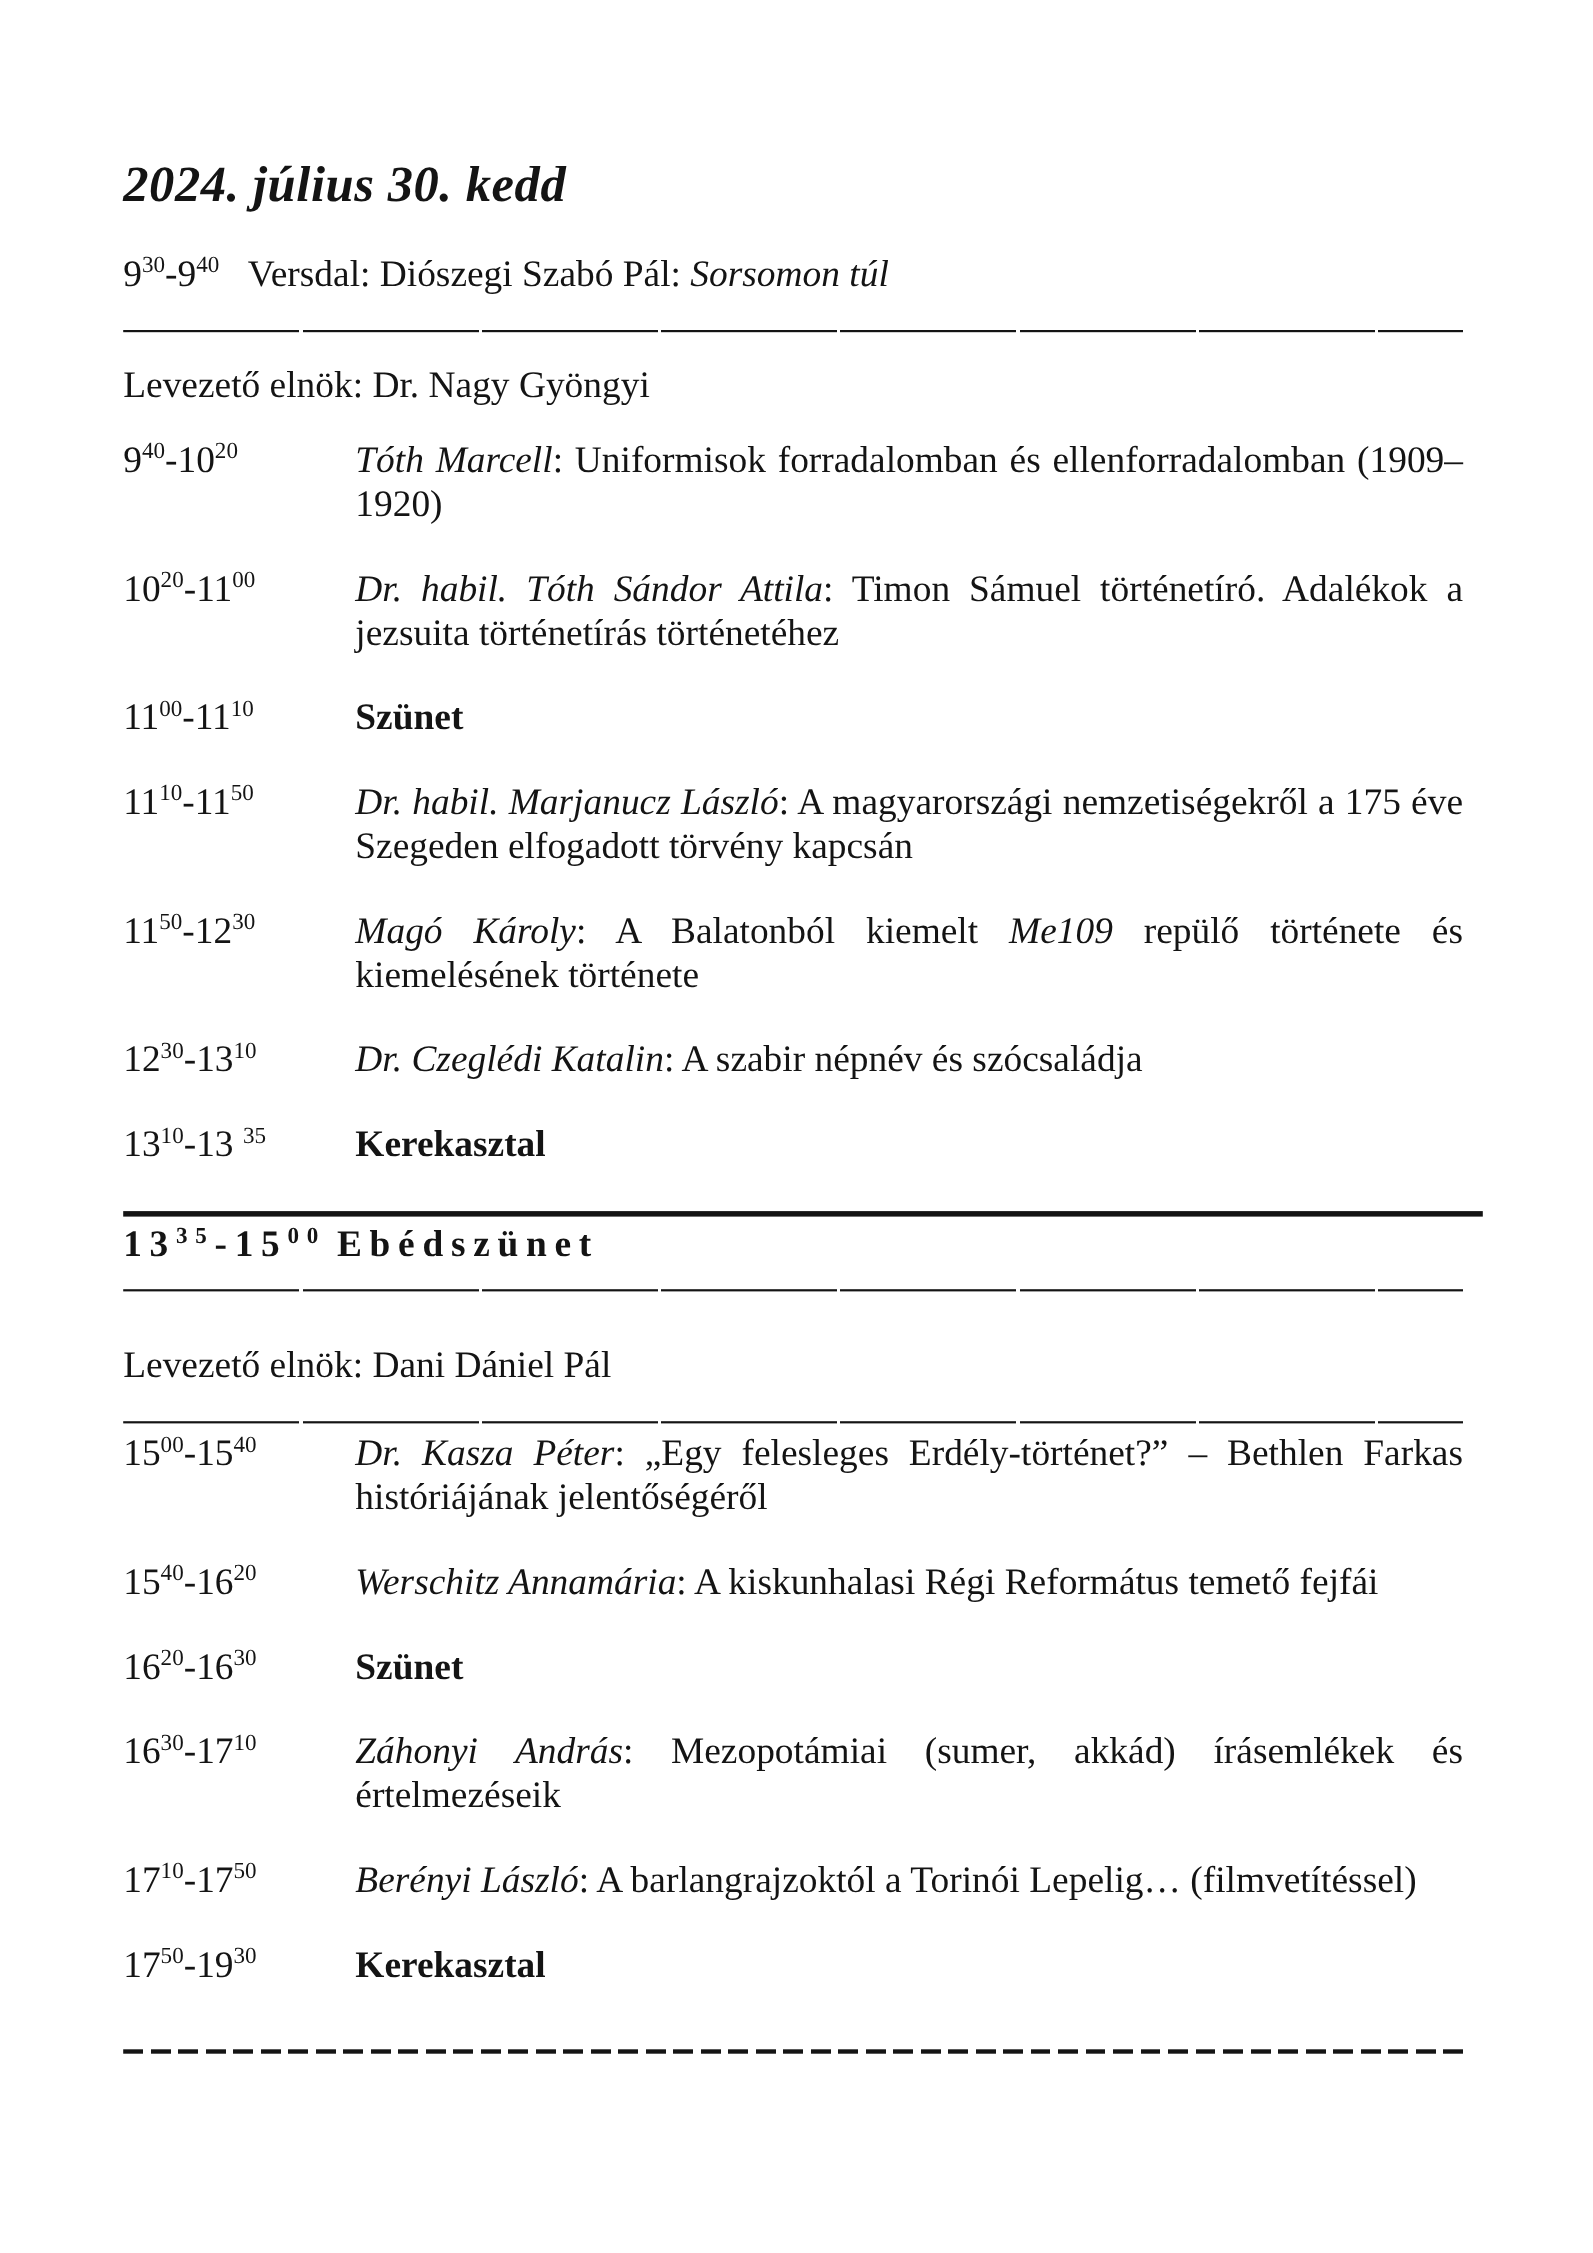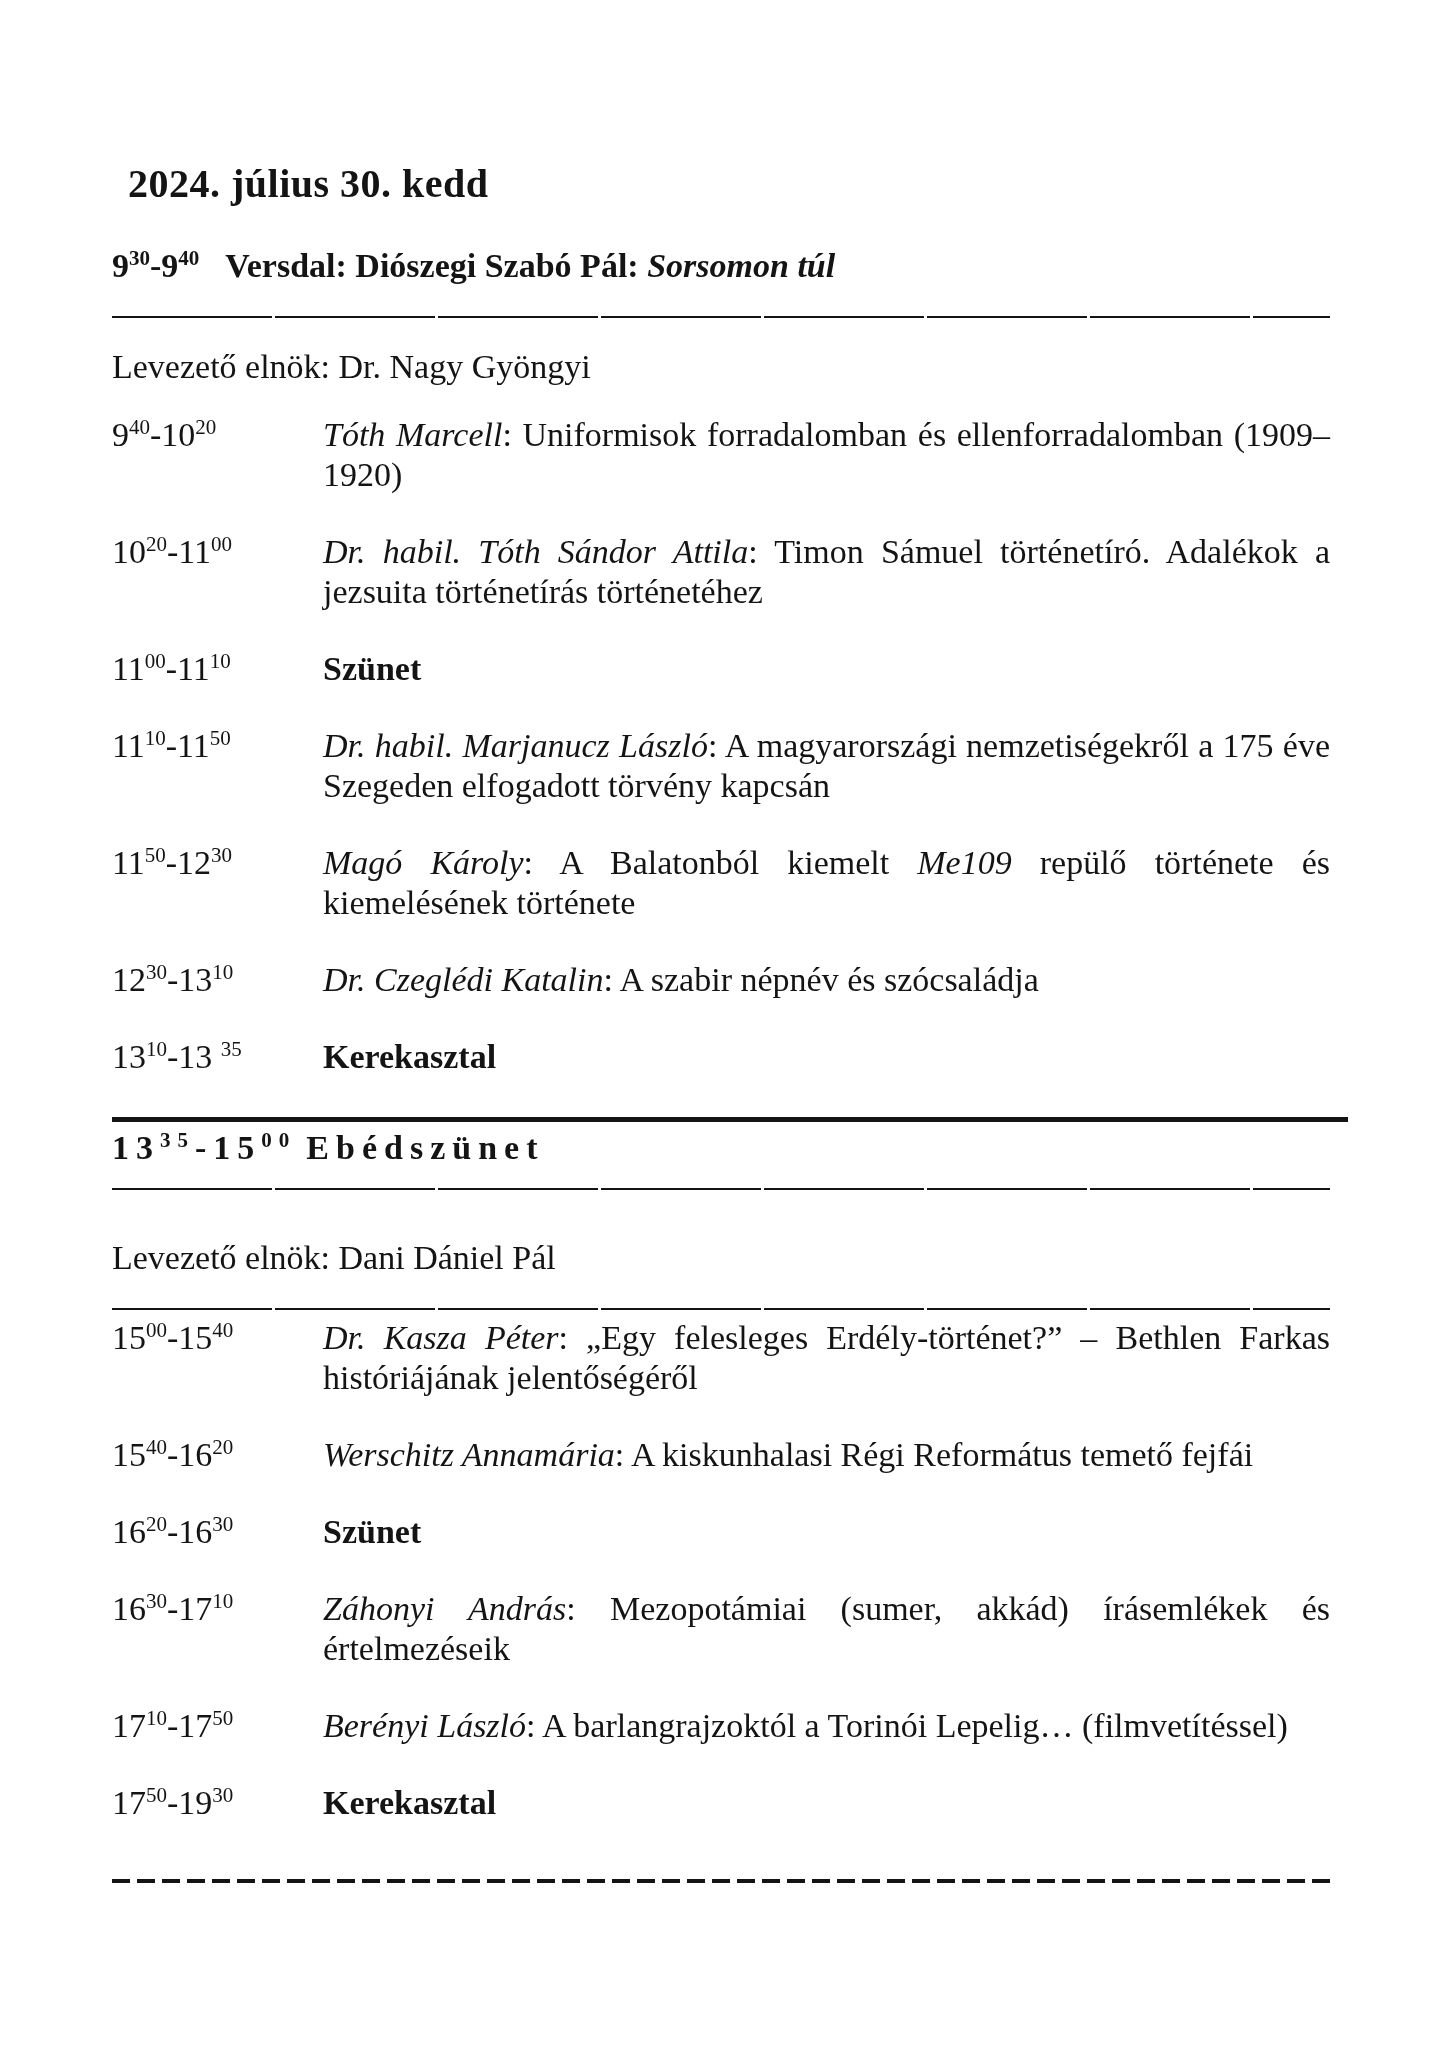--- a/index.html
+++ b/index.html
@@ -6,28 +6,29 @@
   body {
     width: 1448px; height: 2048px;
     color: #141414;
     font-family: "Liberation Serif", serif;
     font-size: 34px;
     overflow: hidden;
   }
   .page { padding: 142px 118px 0 112px; }
 
   .doc-title {
-    margin: 16px;
-    font-size: 40px;
+    margin: 0;
+    font-size: 46px;
     font-weight: bold;
+    font-style: italic;
     line-height: 52px;
     letter-spacing: 0.5px;
   }
 
-  .opening { margin-top: 36px; line-height: 40px; font-weight: bold; }
+  .opening { margin-top: 36px; line-height: 40px; }
   .opening .time { margin-right: 26px; }
 
   sup {
     font-size: 21px;
     line-height: 0;
     vertical-align: super;
   }
 
   .sep {
     height: 2px;

